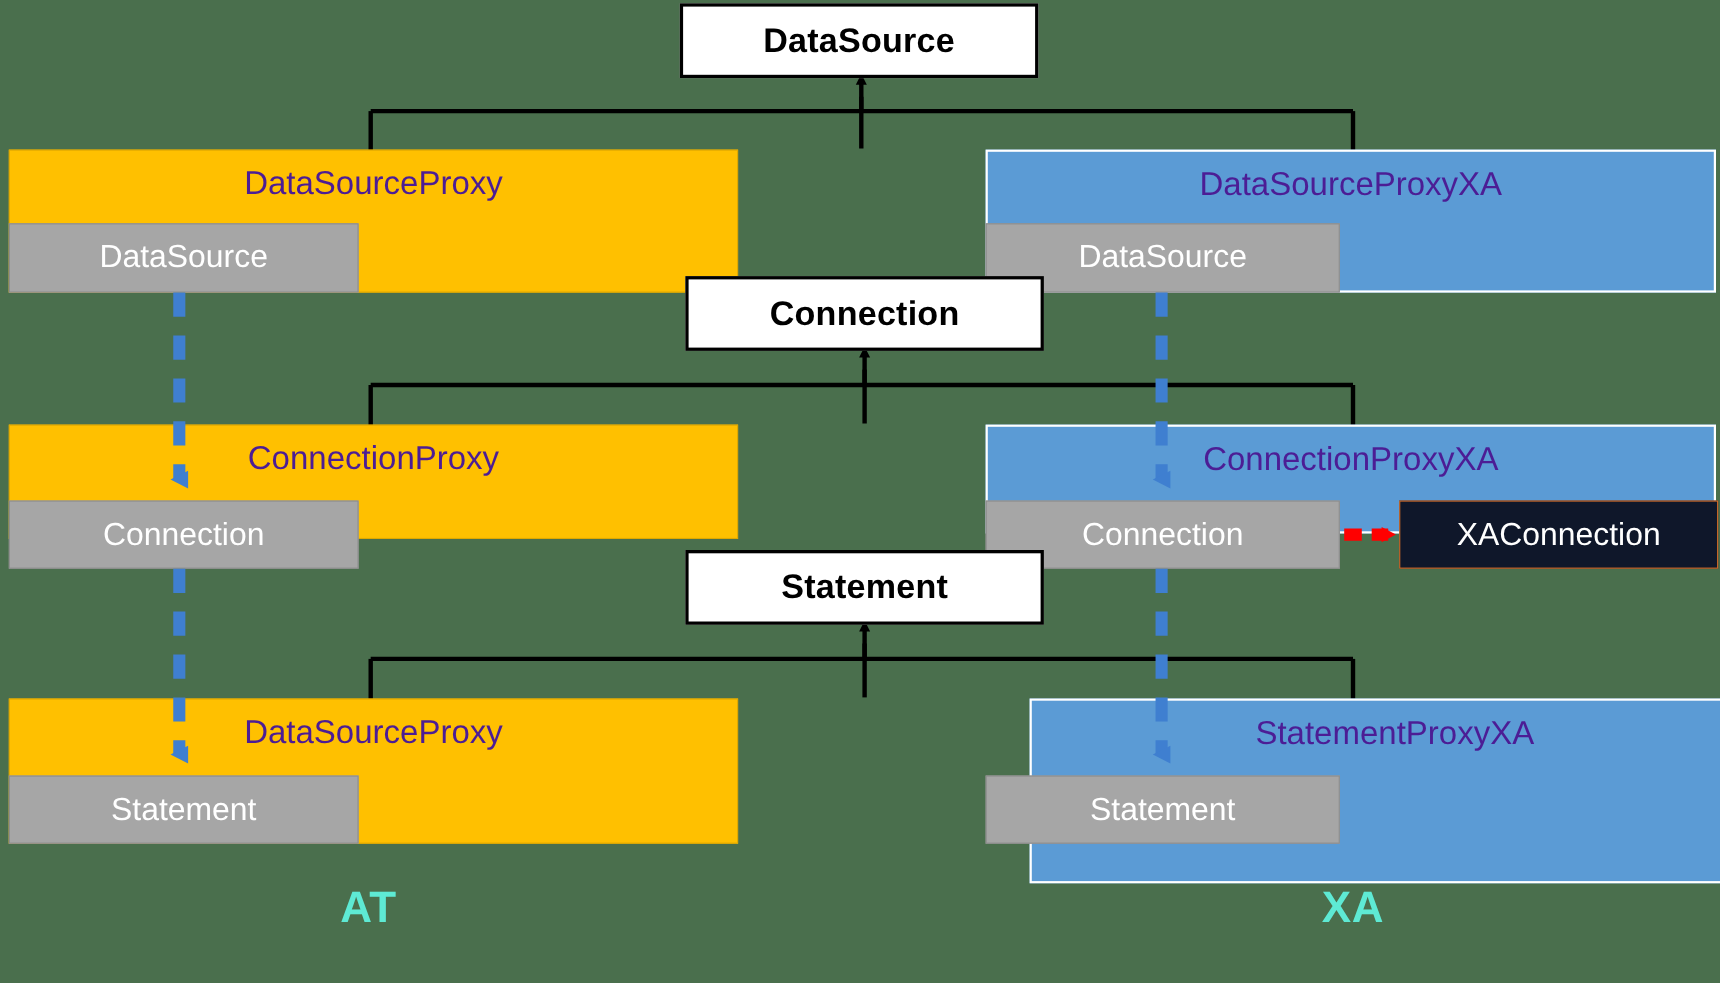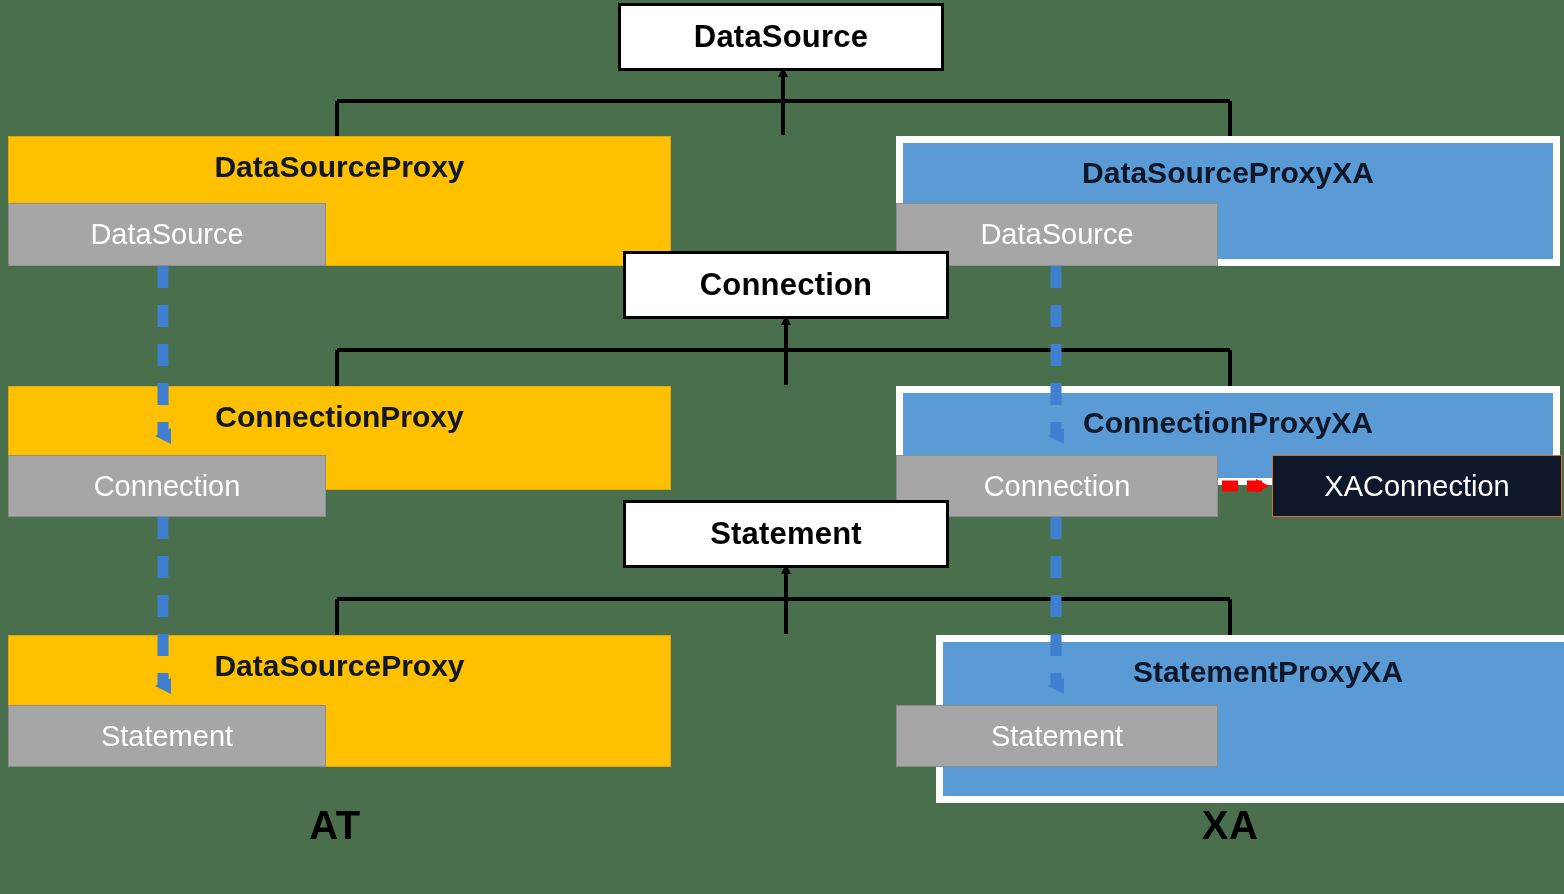--- a/index.html
+++ b/index.html
@@ -28,30 +28,30 @@
     font-size: 31px;
     letter-spacing: 0.2px;
     z-index: 40;
   }
   .proxy-box {
     position: absolute;
     box-sizing: border-box;
     z-index: 20;
   }
   .proxy-box.at  { background: #ffc000; border: 1px solid #e0a800; }
-  .proxy-box.xa  { background: #5b9bd5; border: 7px solid #ffffff; }
+  .proxy-box.xa  { background: #5b9bd5; border: 2px solid #ffffff; }
   .proxy-title {
     position: absolute;
     top: 13px;
     left: 0;
     right: 0;
     text-align: center;
-    color: #0f172a;
+    color: #4c1d95;
     font-size: 30px;
-    font-weight: bold;
+    font-weight: normal;
     white-space: nowrap;
     z-index: 25;
   }
   .sub-box {
     position: absolute;
     background: #a6a6a6;
     border: 1px solid #8c8c8c;
     box-sizing: border-box;
     display: flex;
     align-items: center;
@@ -67,21 +67,21 @@
     box-sizing: border-box;
     display: flex;
     align-items: center;
     justify-content: center;
     color: #ffffff;
     font-size: 29px;
     z-index: 30;
   }
   .col-label {
     position: absolute;
-    color: #000000;
+    color: #5eead4;
     font-size: 40px;
     font-weight: bold;
     text-align: center;
     letter-spacing: 0.5px;
   }
   svg.overlay {
     position: absolute;
     top: 0; left: 0;
     width: 1564px;
     height: 894px;

